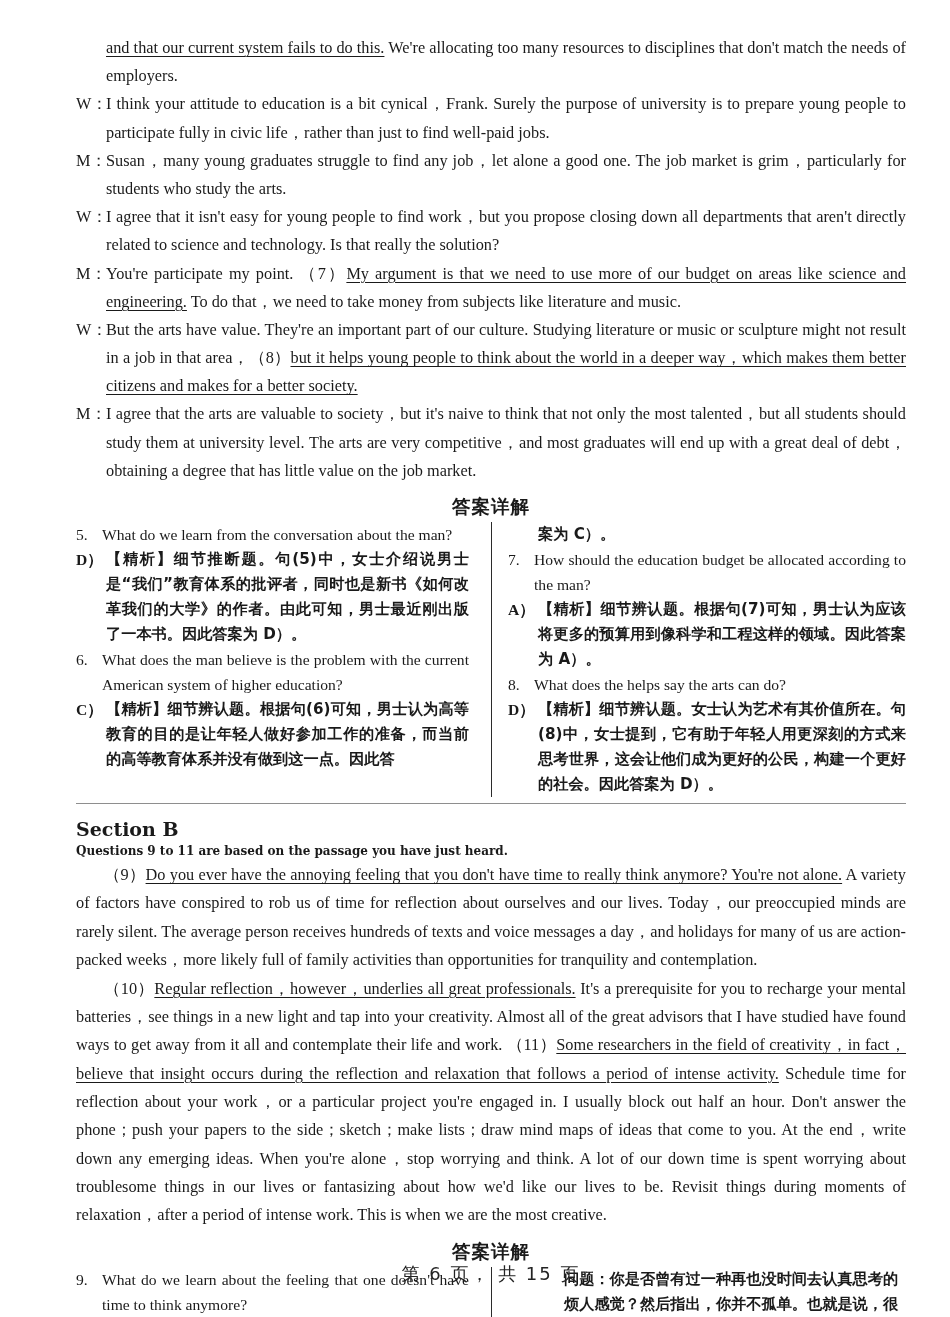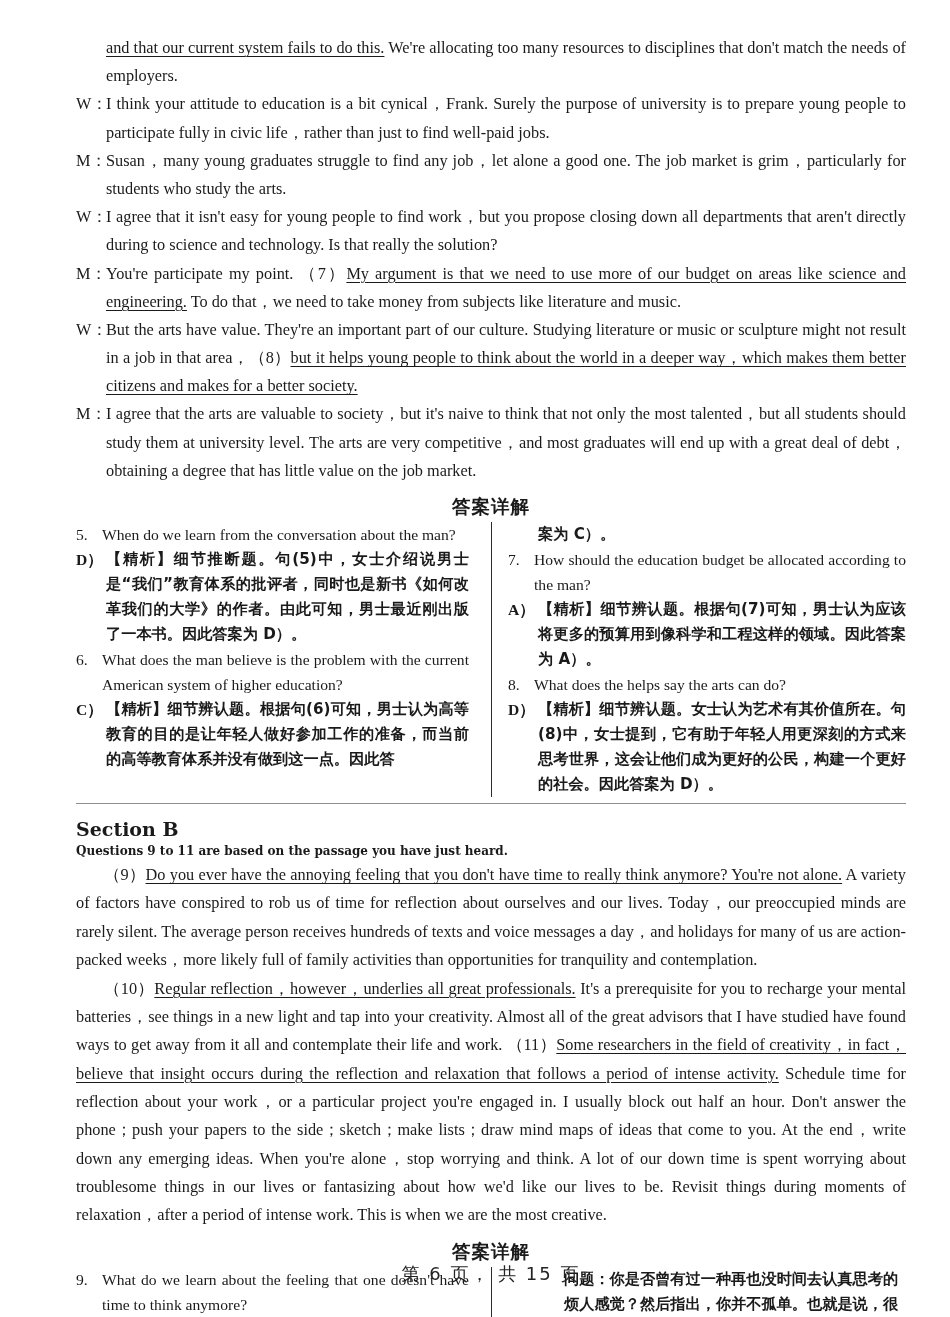--- a/index.html
+++ b/index.html
@@ -175,21 +175,21 @@
       <div class="dlg-txt">I think your attitude to education is a bit cynical，Frank. Surely the purpose of university is to prepare young people to participate fully in civic life，rather than just to find well-paid jobs.</div>
     </div>
 
     <div class="dlg-line">
       <div class="dlg-spk">M：</div>
       <div class="dlg-txt">Susan，many young graduates struggle to find any job，let alone a good one. The job market is grim，particularly for students who study the arts.</div>
     </div>
 
     <div class="dlg-line">
       <div class="dlg-spk">W：</div>
-      <div class="dlg-txt">I agree that it isn't easy for young people to find work，but you propose closing down all departments that aren't directly during to science and technology. Is that really the solution?</div>
+      <div class="dlg-txt">I agree that it isn't easy for young people to find work，but you propose closing down all departments that aren't directly related to science and technology. Is that really the solution?</div>
     </div>
 
     <div class="dlg-line">
       <div class="dlg-spk">M：</div>
       <div class="dlg-txt"><span>You're participate my point. </span><span class="marker">（7）</span><span class="u">My argument is that we need to use more of our budget on areas like science and engineering.</span><span> To do that，we need to take money from subjects like literature and music.</span></div>
     </div>
 
     <div class="dlg-line">
       <div class="dlg-spk">W：</div>
       <div class="dlg-txt"><span>But the arts have value. They're an important part of our culture. Studying literature or music or sculpture might not result in a job in that area，</span><span class="marker">（8）</span><span class="u">but it helps young people to think about the world in a deeper way，which makes them better citizens and makes for a better society.</span><span></span></div>
@@ -200,21 +200,21 @@
       <div class="dlg-txt">I agree that the arts are valuable to society，but it's naive to think that not only the most talented，but all students should study them at university level. The arts are very competitive，and most graduates will end up with a great deal of debt，obtaining a degree that has little value on the job market.</div>
     </div>
 
     <div class="ans-header">答案详解</div>
 
     <div class="ans-wrap">
       <div class="ans-col left">
 
         <div class="q-item">
           <div class="q-num">5.</div>
-          <div class="q-text">When do we learn from the conversation about the man?</div>
+          <div class="q-text">What do we learn from the conversation about the man?</div>
         </div>
         <div class="a-item">
           <div class="a-label">D）</div>
           <div class="a-text">【精析】细节推断题。句(5)中，女士介绍说男士是“我们”教育体系的批评者，同时也是新书《如何改革我们的大学》的作者。由此可知，男士最近刚出版了一本书。因此答案为 D）。</div>
         </div>
 
         <div class="q-item">
           <div class="q-num">6.</div>
           <div class="q-text">What does the man believe is the problem with the current American system of higher education?</div>
         </div>

